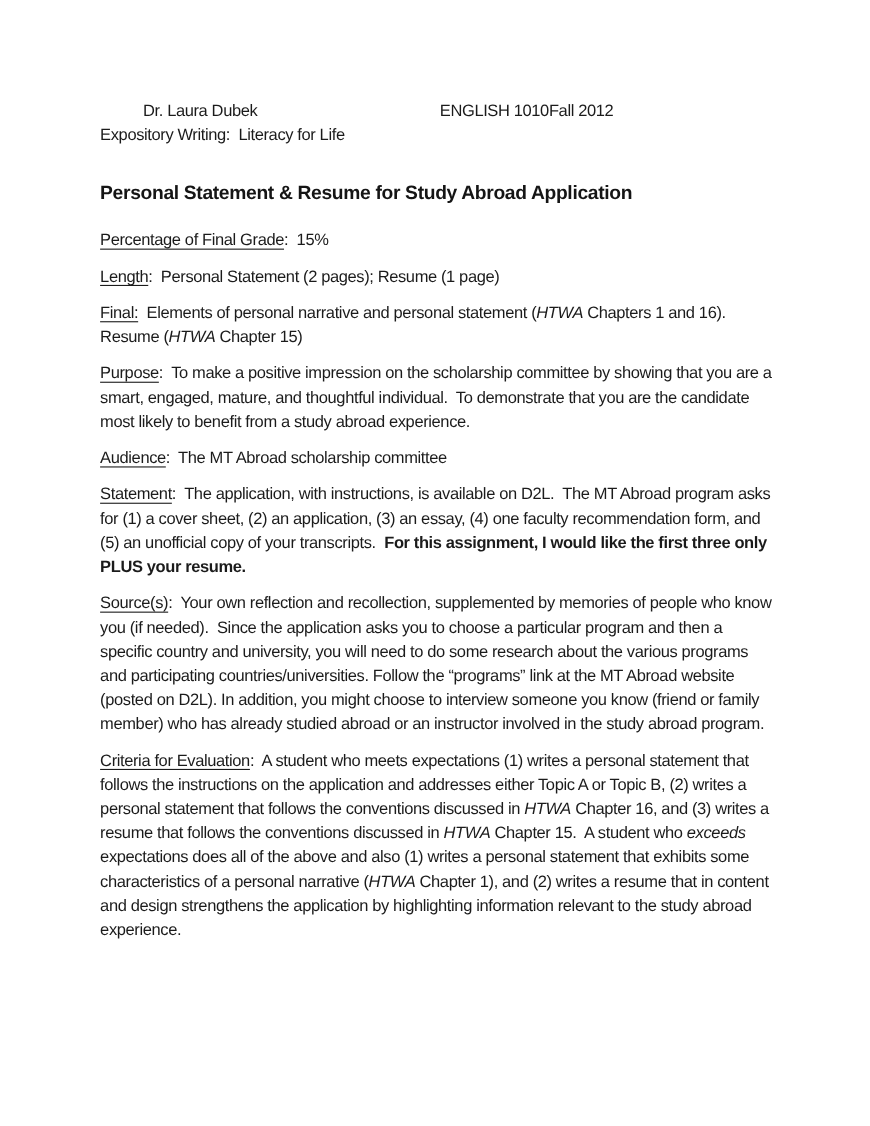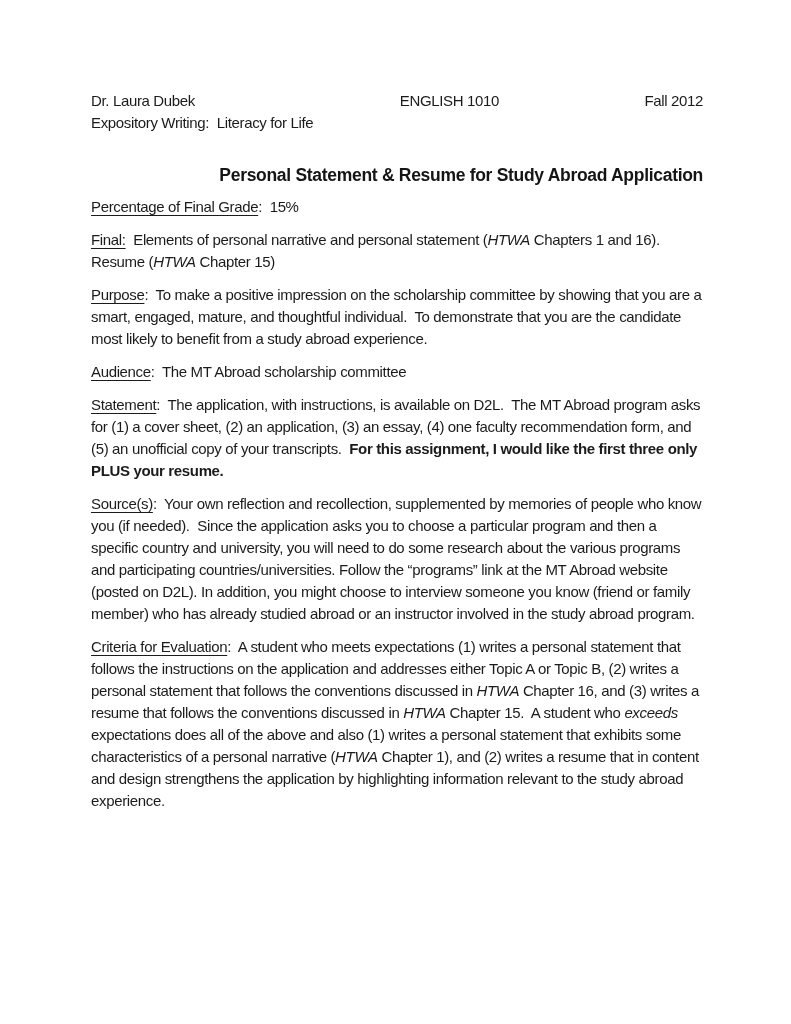--- a/index.html
+++ b/index.html
@@ -18,40 +18,39 @@
     padding: 90px 88px 0 91px;
   }
   .doc-header {
     display: grid;
     grid-template-columns: 1fr 1fr 1fr;
     font-size: 15px;
     line-height: 22px;
     letter-spacing: -0.35px;
     white-space: pre-wrap;
   }
-  .h-left   { text-align: left; }
+  .h-left   { text-align: left; margin-left: 39px; }
   .h-center { text-align: right; }
-  .h-right  { text-align: right; }
+  .h-right  { text-align: left; }
   .doc-subtitle {
     text-align: left;
     font-size: 15px;
     line-height: 22px;
     letter-spacing: -0.35px;
     white-space: pre-wrap;
   }
   .doc-title {
     margin: 28px 0 0 0;
     font-size: 17.5px;
     font-weight: bold;
     line-height: 26px;
     letter-spacing: -0.3px;
     color: #151515;
-    text-align: right;
   }
-  .body-copy { margin-top: 8px; }
+  .body-copy { margin-top: 20px; }
   .para {
     margin: 0 0 11px 0;
     font-size: 15px;
     line-height: 22px;
     letter-spacing: -0.35px;
     white-space: pre-wrap;
   }
   .u {
     text-decoration: underline;
     text-underline-offset: 3px;
@@ -70,20 +69,21 @@
     <span class="h-center">ENGLISH 1010</span>
     <span class="h-right">Fall 2012</span>
   </div>
 
   <div class="doc-subtitle">Expository Writing:  Literacy for Life</div>
 
   <h1 class="doc-title">Personal Statement &amp; Resume for Study Abroad Application</h1>
 
   <div class="body-copy">
       <p class="para"><span class="u">Percentage of Final Grade</span><span>:  15%</span></p>
+      <p class="para"><span class="u">Length</span><span>:  Personal Statement (2 pages); Resume (1 page)</span></p>
       <p class="para"><span class="u">Final:</span><span>  Elements of personal narrative and personal statement (</span><span class="i">HTWA</span><span> Chapters 1 and 16). Resume (</span><span class="i">HTWA</span><span> Chapter 15)</span></p>
       <p class="para"><span class="u">Purpose</span><span>:  To make a positive impression on the scholarship committee by showing that you are a smart, engaged, mature, and thoughtful individual.  To demonstrate that you are the candidate most likely to benefit from a study abroad experience.</span></p>
       <p class="para"><span class="u">Audience</span><span>:  The MT Abroad scholarship committee</span></p>
       <p class="para"><span class="u">Statement</span><span>:  The application, with instructions, is available on D2L.  The MT Abroad program asks for (1) a cover sheet, (2) an application, (3) an essay, (4) one faculty recommendation form, and (5) an unofficial copy of your transcripts.  </span><span class="b">For this assignment, I would like the first three only PLUS your resume.</span></p>
       <p class="para"><span class="u">Source(s)</span><span>:  Your own reflection and recollection, supplemented by memories of people who know you (if needed).  Since the application asks you to choose a particular program and then a specific country and university, you will need to do some research about the various programs and participating countries/universities. Follow the “programs” link at the MT Abroad website (posted on D2L). In addition, you might choose to interview someone you know (friend or family member) who has already studied abroad or an instructor involved in the study abroad program.</span></p>
       <p class="para"><span class="u">Criteria for Evaluation</span><span>:  A student who meets expectations (1) writes a personal statement that follows the instructions on the application and addresses either Topic A or Topic B, (2) writes a personal statement that follows the conventions discussed in </span><span class="i">HTWA</span><span> Chapter 16, and (3) writes a resume that follows the conventions discussed in </span><span class="i">HTWA</span><span> Chapter 15.  A student who </span><span class="i">exceeds</span><span> expectations does all of the above and also (1) writes a personal statement that exhibits some characteristics of a personal narrative (</span><span class="i">HTWA</span><span> Chapter 1), and (2) writes a resume that in content and design strengthens the application by highlighting information relevant to the study abroad experience.</span></p>
     </div>
 
 </div>
 

